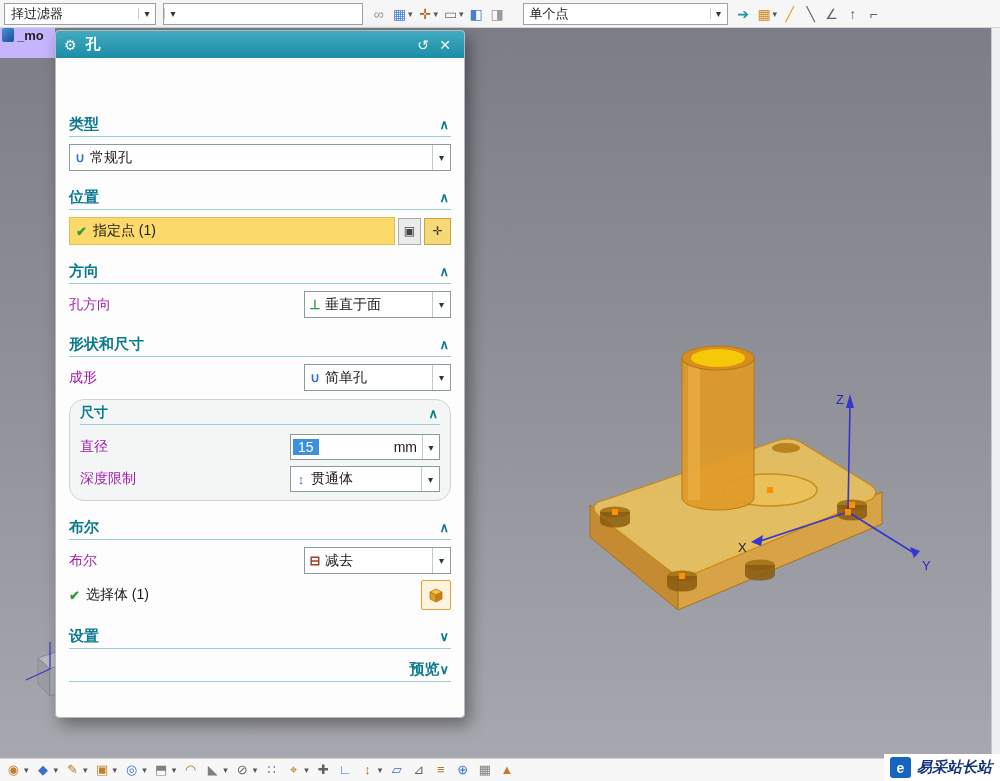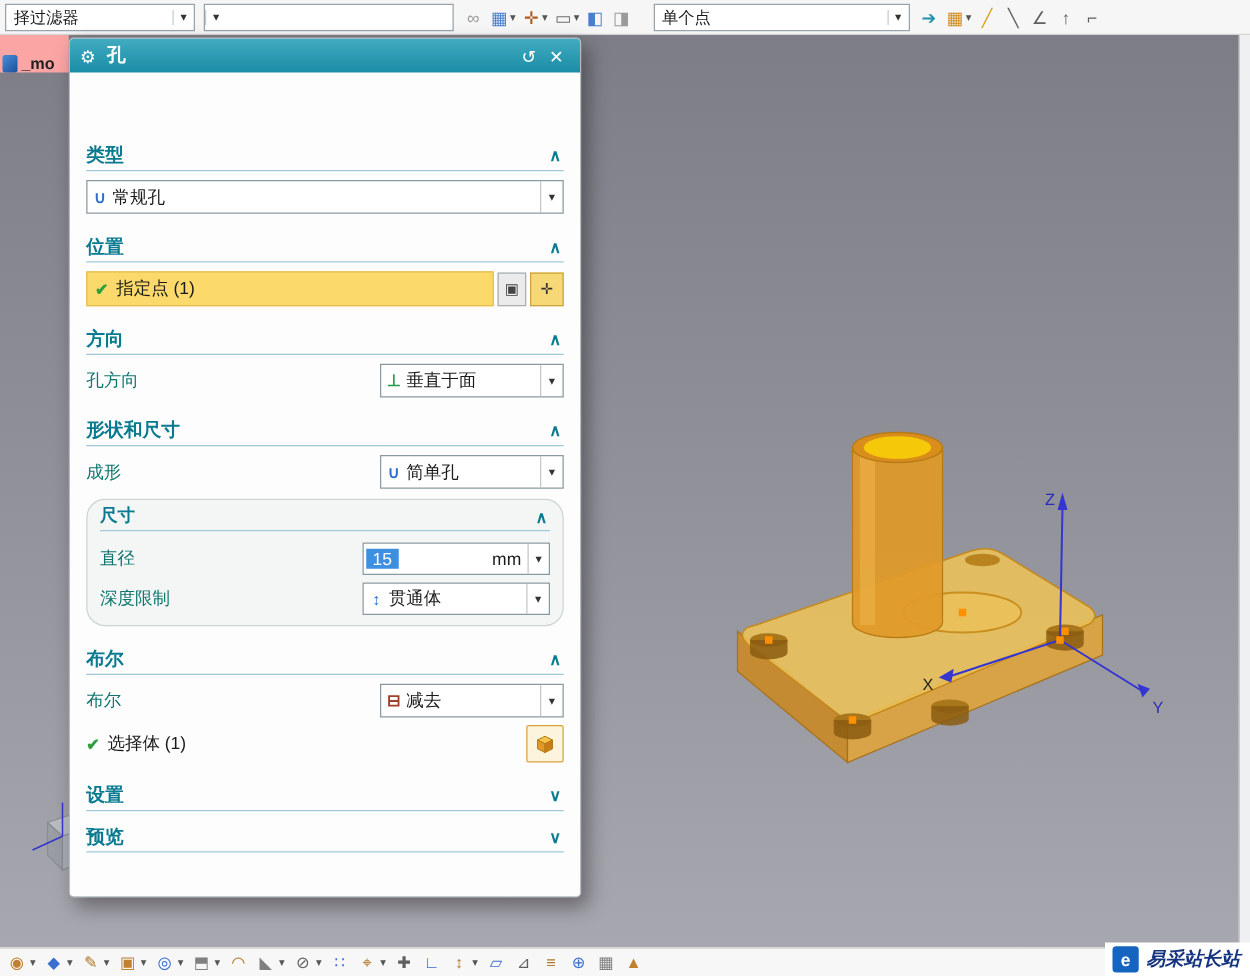--- a/index.html
+++ b/index.html
@@ -10,21 +10,21 @@
   .top-toolbar{position:absolute;left:0;top:0;width:1000px;height:28px;background:#f6f6f6;
     border-bottom:1px solid #d5d5d5;display:flex;align-items:center;gap:7px;padding:0 4px;box-sizing:border-box;}
   .combo{display:inline-flex;align-items:center;background:#fff;border:1px solid #98a2aa;height:22px;font-size:13px;color:#1c1c1c;box-sizing:border-box;}
   .combo .combo-text{padding:0 6px;flex:1;white-space:nowrap;overflow:hidden;}
   .combo .caret{width:16px;text-align:center;color:#333;font-size:10px;border-left:1px solid #c6ccd0;}
   .icon-row{display:inline-flex;align-items:center;gap:4px;}
   .tbicon{font-size:14px;min-width:17px;text-align:center;line-height:20px;}
   .tbcaret{font-size:9px;color:#555;margin-left:-4px;}
 
   
-  .tab-bar{position:absolute;left:0;top:28px;width:55px;height:30px;background:#fca5a5;display:flex;align-items:flex-end;gap:3px;padding-left:2px;box-sizing:border-box;z-index:1;}
+  .tab-bar{position:absolute;left:0;top:28px;width:55px;height:30px;background:#c4b5fd;display:flex;align-items:flex-start;gap:3px;padding-left:2px;box-sizing:border-box;z-index:1;}
   .tab-icon{width:12px;height:14px;background:linear-gradient(135deg,#4a8fd6,#1a4f9c);border-radius:2px;}
   .tab-label{font-size:13px;font-weight:bold;color:#222;white-space:nowrap;overflow:hidden;}
 
   
   .viewport{position:absolute;left:0;top:28px;width:1000px;height:730px;
     background:linear-gradient(180deg,#7d7d87 0%,#8f8f98 45%,#a7a7af 100%);}
   .model-svg{position:absolute;left:530px;top:302px;}
   .wcs-svg{position:absolute;left:20px;top:608px;}
 
   
@@ -40,21 +40,21 @@
   .hdr-btn{width:22px;text-align:center;font-size:14px;color:#fff;cursor:default;}
   .dialog-body{flex:1;padding:0 13px 10px;overflow:hidden;margin-top:44px;}
 
   .sec-header{display:flex;align-items:center;justify-content:space-between;margin-top:14px;height:24px;
     border-bottom:1px solid #9ecbd6;}
   .sec-header.first{margin-top:10px;}
   .sec-title{font-size:15px;font-weight:bold;color:#0a7a90;}
   .sec-chevron{color:#0a7a90;font-weight:bold;font-size:13px;padding-right:2px;}
 
   .row{display:flex;align-items:center;justify-content:space-between;margin-top:7px;}
-  .row-label{font-size:14px;color:#0f766e;}
+  .row-label{font-size:14px;color:#a21caf;}
   .dcombo{display:flex;align-items:center;height:27px;border:1px solid #8a9aa2;background:#fff;font-size:14px;color:#1a1a1a;box-sizing:border-box;}
   .dcombo.full{width:100%;}
   .dcombo.w147{width:147px;}
   .dcombo .ci{width:20px;text-align:center;font-weight:bold;font-size:13px;}
   .dcombo .dtext{flex:1;white-space:nowrap;overflow:hidden;}
   .dcombo .caret{width:17px;text-align:center;color:#333;font-size:10px;border-left:1px solid #c2c8cc;align-self:stretch;display:flex;align-items:center;justify-content:center;}
 
   .point-row{display:flex;align-items:center;gap:3px;margin-top:7px;}
   .point-bar{flex:1;height:28px;background:#fbd96a;border:1px solid #e3bd4e;display:flex;align-items:center;gap:6px;padding:0 6px;box-sizing:border-box;font-size:14px;color:#1a1a1a;}
   .check{color:#2e9e3e;font-size:13px;font-weight:bold;}
@@ -307,21 +307,21 @@
             <polygon points="10,10 16,7 16,14 10,17" fill="#c97d18" stroke="#b87a14" stroke-width="0.8"></polygon>
           </svg>
         </div>
       </div>
 
       <div class="sec-header">
         <span class="sec-title">设置</span>
         <span class="sec-chevron">∨</span>
       </div>
 
-      <div class="sec-header" style="margin-top:8px;">
+      <div class="sec-header" style="margin-top:8px;justify-content:flex-end;">
         <span class="sec-title">预览</span>
         <span class="sec-chevron">∨</span>
       </div>
 
     </div>
   </div>
 
   <div class="bottom-toolbar">
       <span class="tbicon" style="color: rgb(192, 128, 48);">◉</span>
       <span class="tbcaret">▾</span>

